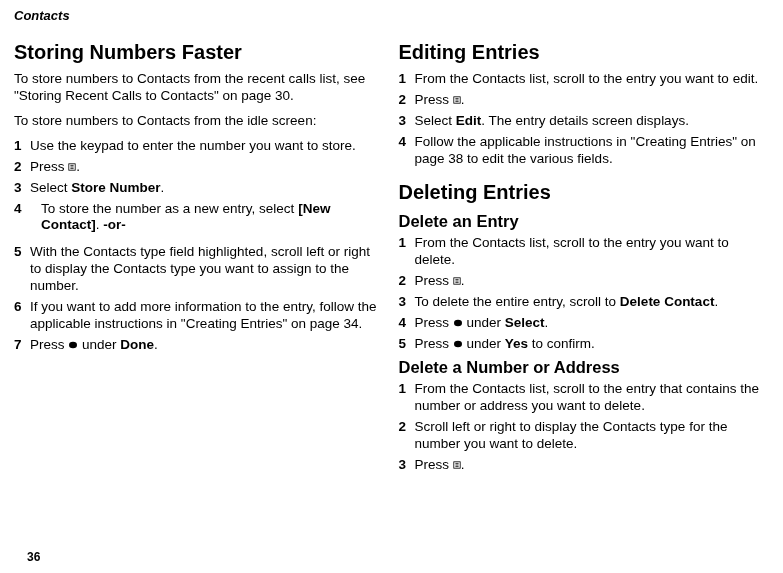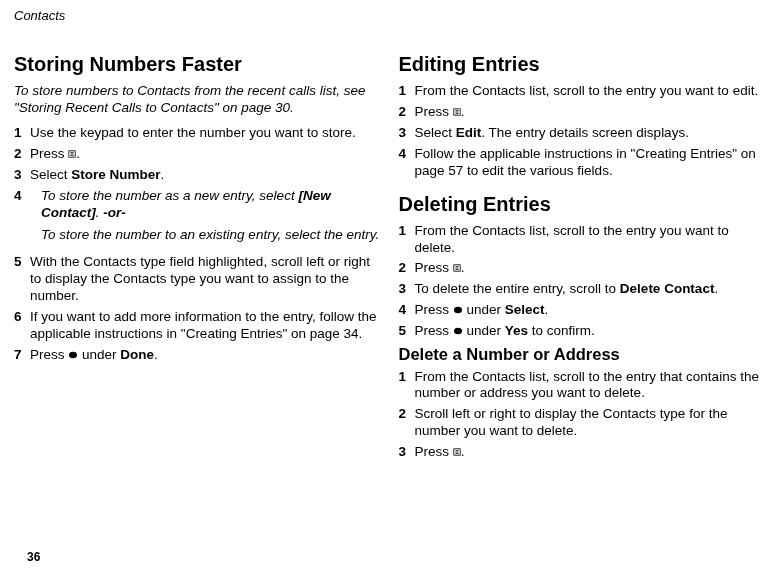--- a/index.html
+++ b/index.html
@@ -13,23 +13,23 @@
       line-height: 1.25;
       color: #000;
       background: #fff;
       width: 783px;
       height: 573px;
       padding: 8px 18px 8px 14px;
       position: relative;
     }
     .header {
       font-style: italic;
-      font-weight: normal;
+      font-weight: bold;
       font-size: 13px;
-      margin-bottom: 28px;
+      margin-bottom: 16px;
     }
     .columns {
       display: flex;
       gap: 18px;
     }
     .col {
       flex: 1;
       min-width: 0;
     }
     h1 {
@@ -38,21 +38,20 @@
       margin-bottom: 6px;
     }
     h2 {
       font-size: 16.5px;
       font-weight: bold;
       margin-bottom: 4px;
       margin-top: 4px;
     }
     p {
       margin-bottom: 8px;
-      font-style: italic;
     }
     ol {
       list-style: none;
       padding-left: 0;
     }
     li {
       display: flex;
       margin-bottom: 4px;
     }
     li .num {
@@ -91,20 +90,21 @@
 </head>
 <body>
 
 <div class="header">Contacts</div>
 
 <div class="columns">
 
   <div class="col">
     <h1>Storing Numbers Faster</h1>
     <p>To store numbers to Contacts from the recent calls list, see "Storing Recent Calls to Contacts" on page 30.</p>
+    <p>To store numbers to Contacts from the idle screen:</p>
     <ol>
       <li>
         <span class="num">1</span>
         <span class="body">Use the keypad to enter the number you want to store.</span>
       </li>
       <li>
         <span class="num">2</span>
         <span class="body"><span>Press </span><svg class="icon-m" viewBox="0 0 10 10">
               <rect x="1" y="1" width="8" height="8" fill="none" stroke="#000" stroke-width="1"></rect>
               <line x1="3" y1="3" x2="7" y2="3" stroke="#000"></line>
@@ -113,21 +113,20 @@
             </svg><span>.</span></span>
       </li>
       <li>
         <span class="num">3</span>
         <span class="body"><span>Select </span><b>Store Number</b><span>.</span></span>
       </li>
       <li>
         <span class="num">4</span>
         <span class="body">
           <p><span>To store the number as a new entry, select </span><b>[New Contact]</b><span>. </span><b>-or-</b></p>
-          <p>To store the number to an existing entry, select the entry.</p>
         </span>
       </li>
       <li>
         <span class="num">5</span>
         <span class="body">With the Contacts type field highlighted, scroll left or right to display the Contacts type you want to assign to the number.</span>
       </li>
       <li>
         <span class="num">6</span>
         <span class="body">If you want to add more information to the entry, follow the applicable instructions in "Creating Entries" on page 34.</span>
       </li>
@@ -155,25 +154,26 @@
               <line x1="3" y1="5" x2="7" y2="5" stroke="#000"></line>
               <line x1="3" y1="7" x2="7" y2="7" stroke="#000"></line>
             </svg><span>.</span></span>
       </li>
       <li>
         <span class="num">3</span>
         <span class="body"><span>Select </span><b>Edit</b><span>. The entry details screen displays.</span></span>
       </li>
       <li>
         <span class="num">4</span>
-        <span class="body">Follow the applicable instructions in "Creating Entries" on page 57 to edit the various fields.</span>
+        <span class="body">Follow the applicable instructions in "Creating Entries" on page 38 to edit the various fields.</span>
       </li>
     </ol>
 
     <h1 style="margin-top:12px;">Deleting Entries</h1>
+    <h2>Delete an Entry</h2>
     <ol>
       <li>
         <span class="num">1</span>
         <span class="body">From the Contacts list, scroll to the entry you want to delete.</span>
       </li>
       <li>
         <span class="num">2</span>
         <span class="body"><span>Press </span><svg class="icon-m" viewBox="0 0 10 10">
               <rect x="1" y="1" width="8" height="8" fill="none" stroke="#000" stroke-width="1"></rect>
               <line x1="3" y1="3" x2="7" y2="3" stroke="#000"></line>

